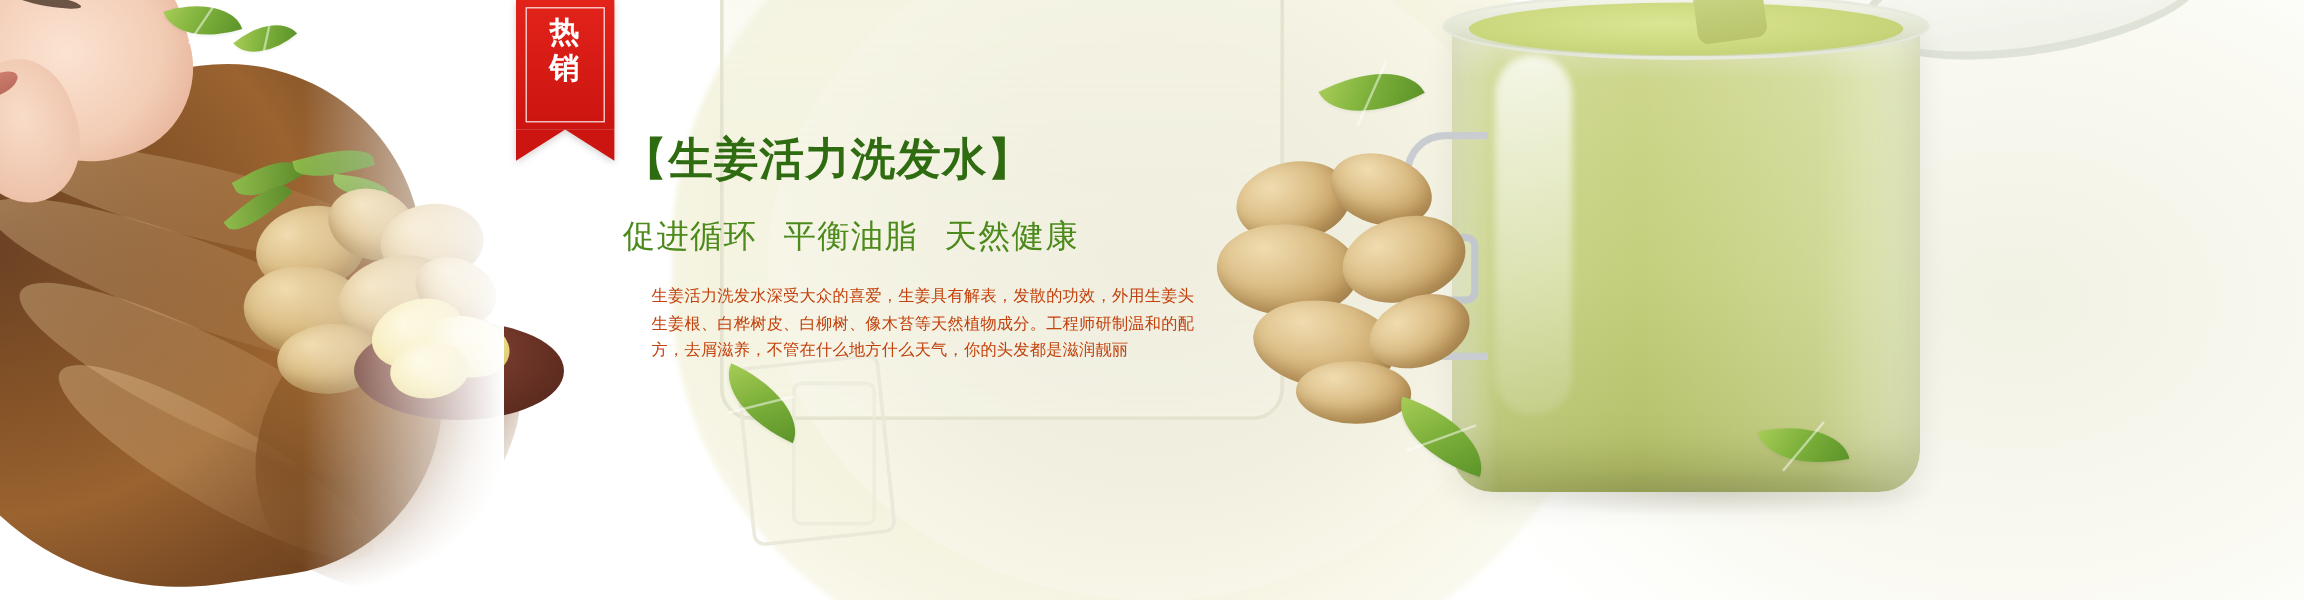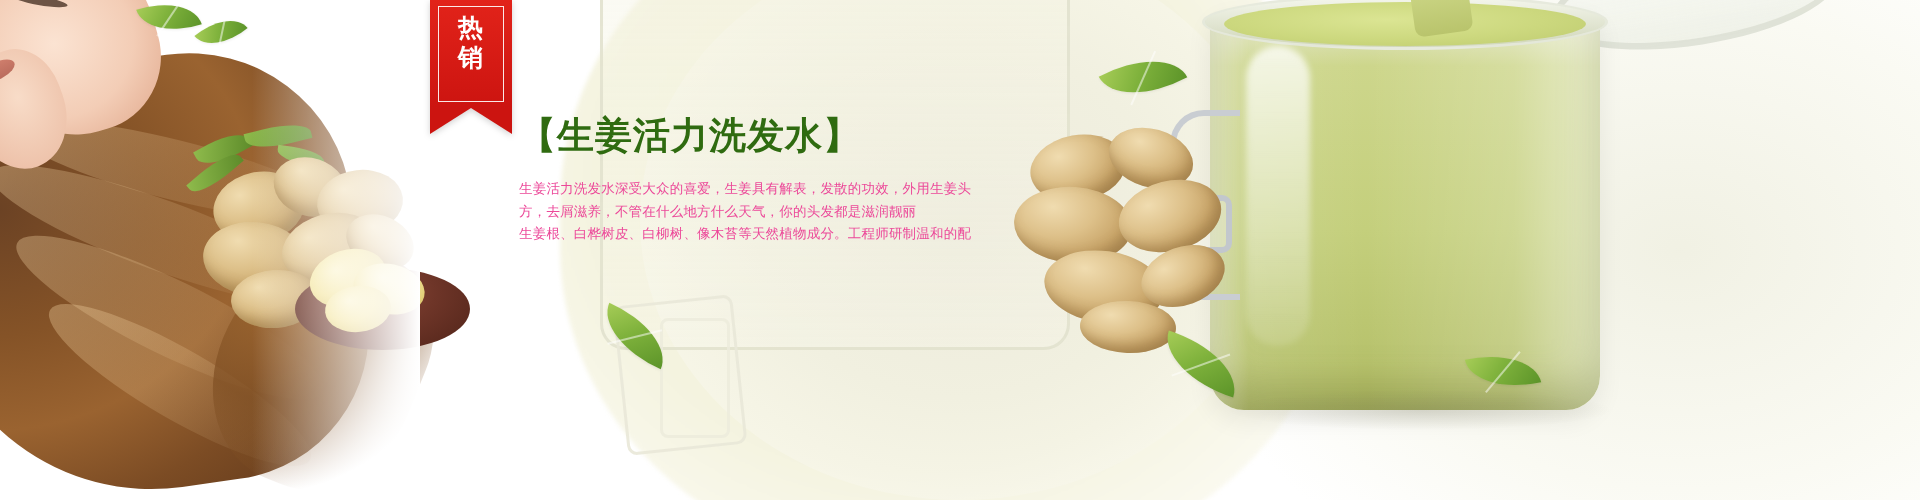--- a/index.html
+++ b/index.html
@@ -217,30 +217,30 @@
     position:absolute; left:0; right:0; top:12px;
     color:#ffffff; font-size:25px; line-height:30px; font-weight:bold;
     text-align:center; letter-spacing:1px;
   }
   .ribbon-text span { display:block; }
 
   
   .copy { position:absolute; left:519px; top:112px; width:520px; z-index:11; }
   .headline {
     color:#2f6b10; font-size:37px; line-height:48px; font-weight:bold;
-    letter-spacing:1px; white-space:nowrap;
+    letter-spacing:1px; white-space:nowrap;font-family:Liberation Mono, monospace;
   }
   .subhead {
     color:#4c8a1c; font-size:27px; line-height:42px; font-weight:normal;
     margin-top:16px; letter-spacing:1px; white-space:nowrap;
   }
   .subhead .gap { display:inline-block; width:22px; }
   .bodycopy {
-    color:#ec4899; font-size:13.5px; line-height:22.5px;
-    margin-top:18px; width:485px; letter-spacing:0.2px;
+    color:#c2410c; font-size:13.5px; line-height:22.5px;
+    margin-top:18px; width:485px; letter-spacing:0.2px;margin-left:24px;
   }
   .bodycopy p { margin:0; }
 </style>
 </head>
 <body>
 
 <div id="banner">
 
   <div class="bg-cream"></div>
   <div class="bg-cream2"></div>
@@ -328,20 +328,23 @@
   <div class="ribbon">
     <div class="ribbon-inner"></div>
     <div class="ribbon-text">
       <span>热</span>
       <span>销</span>
     </div>
   </div>
 
   <div class="copy">
     <div class="headline">【生姜活力洗发水】</div>
+    <div class="subhead">
+      <span>促进循环</span><span class="gap"></span><span>平衡油脂</span><span class="gap"></span><span>天然健康</span>
+    </div>
     <div class="bodycopy">
       <p>生姜活力洗发水深受大众的喜爱，生姜具有解表，发散的功效，外用生姜头</p>
+      <p>生姜根、白桦树皮、白柳树、像木苔等天然植物成分。工程师研制温和的配</p>
       <p>方，去屑滋养，不管在什么地方什么天气，你的头发都是滋润靓丽</p>
-      <p>生姜根、白桦树皮、白柳树、像木苔等天然植物成分。工程师研制温和的配</p>
     </div>
   </div>
 
 </div>
 
 </body></html>

